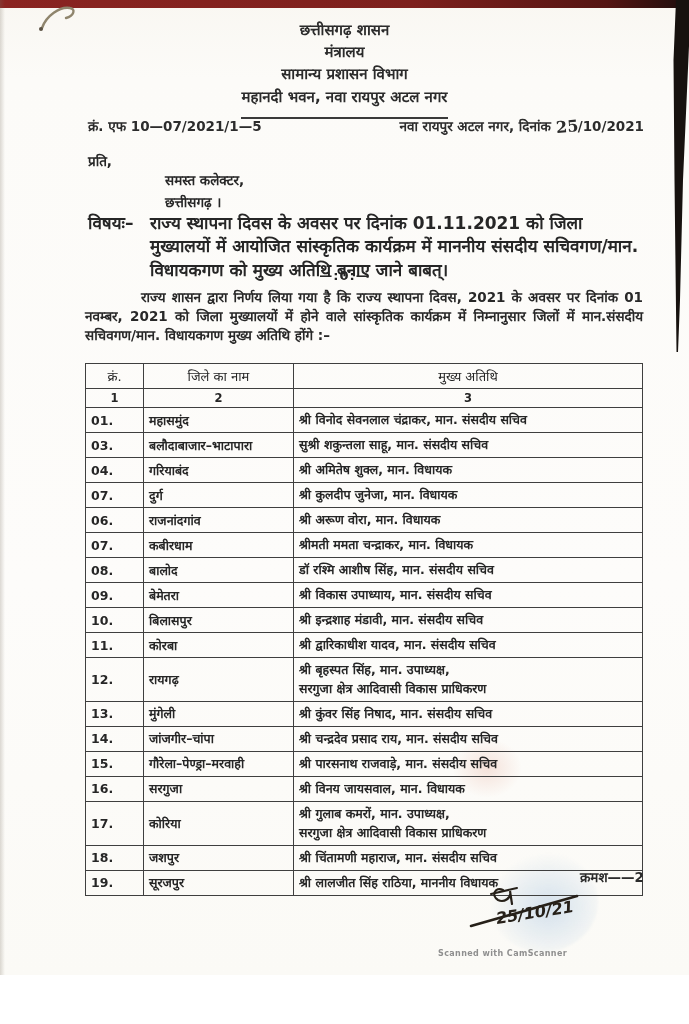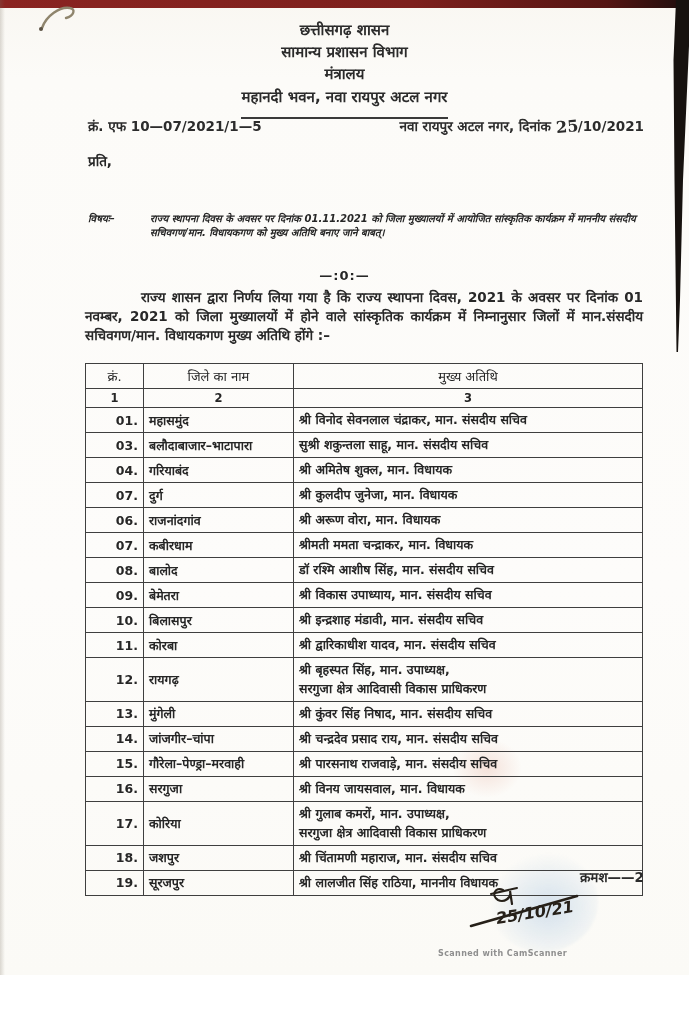--- a/index.html
+++ b/index.html
@@ -51,21 +51,21 @@
   .hand-date{
     display:inline-block;font-size:16px;font-weight:700;transform:rotate(-5deg) translateY(1px);
     font-family:"DejaVu Serif",serif;
   }
 
   .to-label{position:absolute;left:88px;top:152px;font-size:13.5px;font-weight:600;}
   .to-block{position:absolute;left:165px;top:170px;font-size:13.5px;font-weight:700;line-height:1.6;}
 
   .subject{
     position:absolute;left:88px;top:212px;width:556px;display:flex;
-    font-size:10px;font-weight:600;line-height:1.38;font-style:italic;
+    font-size:17px;font-weight:600;line-height:1.38;
   }
   .subject .lbl{width:62px;flex:none;}
   .subject .txt{flex:1;}
 
   .separator{position:absolute;left:0;top:268px;width:689px;text-align:center;font-size:13px;font-weight:700;letter-spacing:1px;}
 
   .bodypara{
     position:absolute;left:85px;top:288px;width:558px;
     font-size:13.5px;font-weight:600;line-height:1.42;text-align:justify;
     text-indent:56px;color:#282828;
@@ -76,21 +76,21 @@
     position:absolute;left:85px;top:363px;width:557px;
     border-collapse:collapse;table-layout:fixed;
     font-size:12.5px;font-weight:600;color:#262626;
   }
   table.main td,table.main th{
     border:1.6px solid #3f3f3f;padding:2px 5px;vertical-align:middle;
   }
   col.c-no{width:58px;} col.c-dist{width:150px;} col.c-guest{width:349px;}
   th.hdr{font-size:13px;font-weight:400;text-align:center;height:20px;}
   td.colnum{text-align:center;font-weight:700;height:12px;font-size:11.5px;padding:0 5px;}
-  td.no{text-align:right;height:20px;}
+  td.no{text-align:left;height:20px;}
   td.guest div{line-height:1.55;}
 
   .continuation{
     position:absolute;left:470px;top:868px;width:174px;text-align:right;
     font-size:13.5px;font-weight:700;color:#2b2b2b;
   }
   .signature{position:absolute;left:465px;top:880px;width:130px;height:60px;}
 
   .onpage-wm{
     position:absolute;left:438px;top:949px;font-size:8px;color:#8f8f8f;
@@ -118,31 +118,35 @@
   <svg class="pen-mark" viewBox="0 0 52 32">
     <path d="M6,26 C10,14 24,4 34,6 C40,7 38,14 30,16" fill="none" stroke="#8f856d" stroke-width="2.4" stroke-linecap="round"></path>
     <circle cx="5" cy="27" r="2" fill="#5a5244"></circle>
   </svg>
 
   <div class="smudge-blue"></div>
   <div class="smudge-pink"></div>
 
   <div class="letterhead">
     <div class="lh-line">छत्तीसगढ़ शासन</div>
+    <div class="lh-line">मंत्रालय</div>
     <div class="lh-line">सामान्य प्रशासन विभाग</div>
-    <div class="lh-line">मंत्रालय</div>
     <div><span class="lh-underline">महानदी भवन, नवा रायपुर अटल नगर</span></div>
   </div>
 
   <div class="refline">
     <span>क्रं. एफ 10—07/2021/1—5</span>
     <span><span>नवा रायपुर अटल नगर, दिनांक </span><span class="hand-date">25</span><span>/10/2021</span></span>
   </div>
 
   <div class="to-label">प्रति,</div>
+  <div class="to-block">
+    <div>समस्त कलेक्टर,</div>
+    <div>छत्तीसगढ़ ।</div>
+  </div>
 
   <div class="subject">
     <span class="lbl">विषयः–</span>
     <span class="txt">राज्य स्थापना दिवस के अवसर पर दिनांक 01.11.2021 को जिला मुख्यालयों में आयोजित सांस्कृतिक कार्यक्रम में माननीय संसदीय सचिवगण/मान. विधायकगण को मुख्य अतिथि बनाए जाने बाबत्।</span>
   </div>
 
   <div class="separator">—:0:—</div>
 
   <div class="bodypara">राज्य शासन द्वारा निर्णय लिया गया है कि राज्य स्थापना दिवस, 2021 के अवसर पर दिनांक 01 नवम्बर, 2021 को जिला मुख्यालयों में होने वाले सांस्कृतिक कार्यक्रम में निम्नानुसार जिलों में मान.संसदीय सचिवगण/मान. विधायकगण मुख्य अतिथि होंगे :–</div>
 

